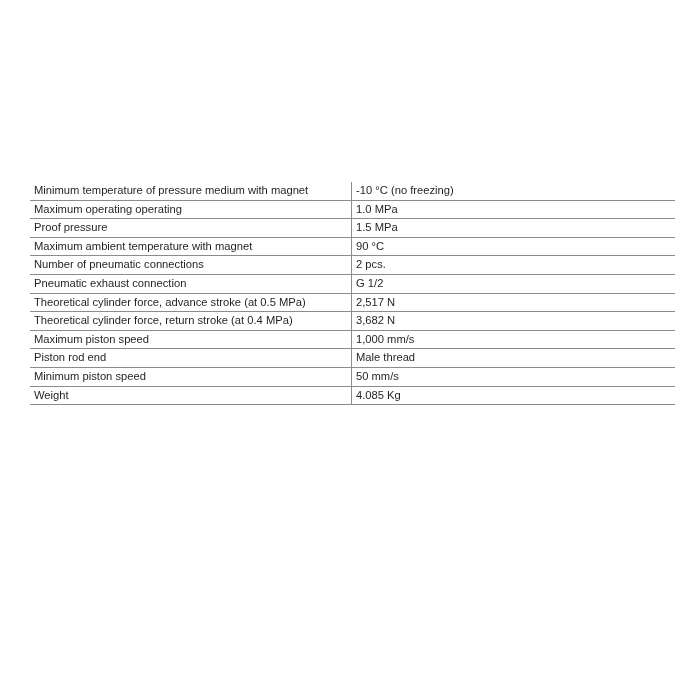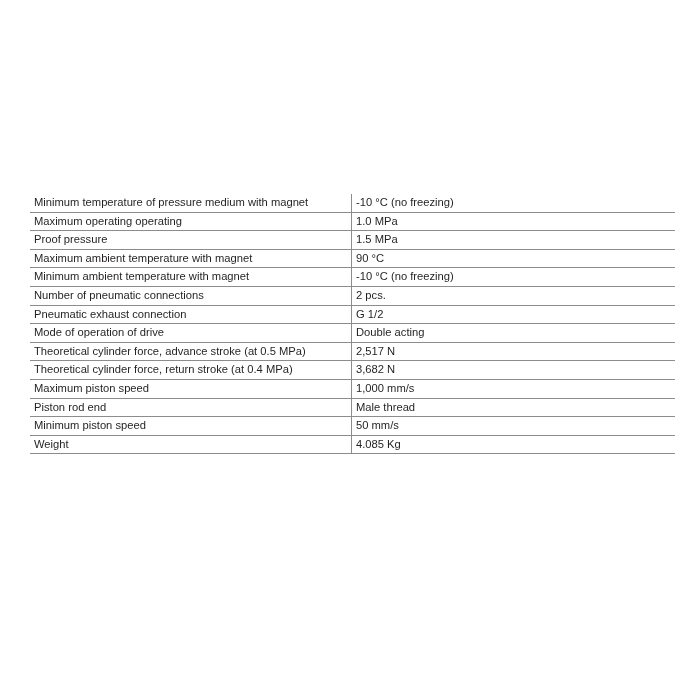--- a/index.html
+++ b/index.html
@@ -10,21 +10,21 @@
     width: 700px;
     height: 700px;
     background: #ffffff;
     font-family: "Liberation Sans", sans-serif;
     overflow: hidden;
   }
 
   #spec-sheet {
     position: absolute;
     left: 30px;
-    top: 194px;
+    top: 182px;
     width: 637px;
   }
 
   table.spec-table {
     width: 637px;
     border-collapse: collapse;
     table-layout: fixed;
   }
 
   table.spec-table td {
@@ -68,34 +68,26 @@
         </tr>
         <tr>
           <td class="spec-param">Proof pressure</td>
           <td class="spec-value">1.5 MPa</td>
         </tr>
         <tr>
           <td class="spec-param">Maximum ambient temperature with magnet</td>
           <td class="spec-value">90 °C</td>
         </tr>
         <tr>
-          <td class="spec-param">Minimum ambient temperature with magnet</td>
-          <td class="spec-value">-10 °C (no freezing)</td>
-        </tr>
-        <tr>
           <td class="spec-param">Number of pneumatic connections</td>
           <td class="spec-value">2 pcs.</td>
         </tr>
         <tr>
           <td class="spec-param">Pneumatic exhaust connection</td>
           <td class="spec-value">G 1/2</td>
-        </tr>
-        <tr>
-          <td class="spec-param">Mode of operation of drive</td>
-          <td class="spec-value">Double acting</td>
         </tr>
         <tr>
           <td class="spec-param">Theoretical cylinder force, advance stroke (at 0.5 MPa)</td>
           <td class="spec-value">2,517 N</td>
         </tr>
         <tr>
           <td class="spec-param">Theoretical cylinder force, return stroke (at 0.4 MPa)</td>
           <td class="spec-value">3,682 N</td>
         </tr>
         <tr>

